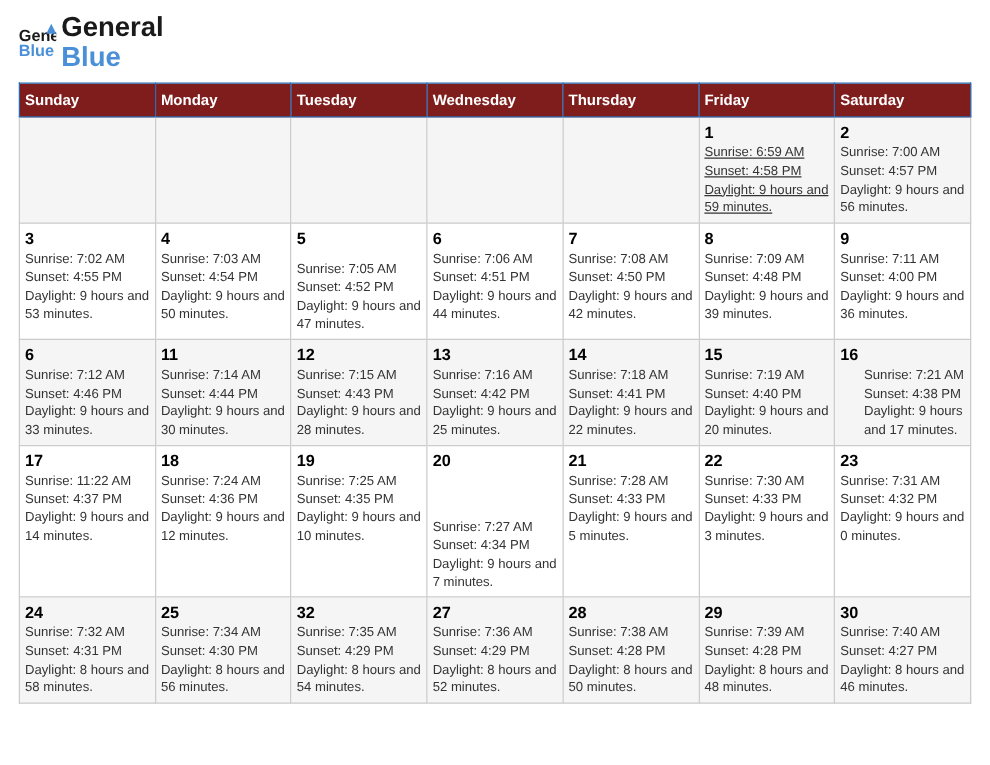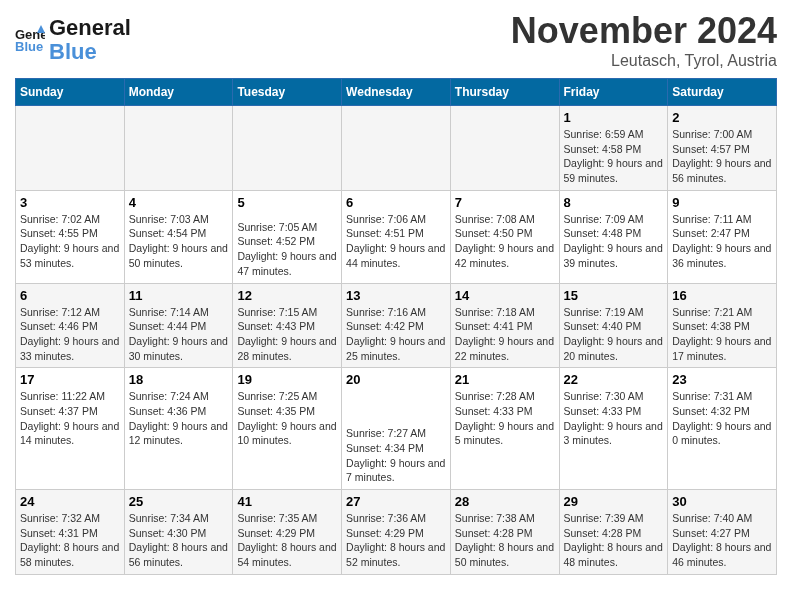--- a/index.html
+++ b/index.html
@@ -7,21 +7,21 @@
     .container { width: 792px; padding: 10px 15px; }
     .header { display: flex; justify-content: space-between; align-items: center; margin-bottom: 8px; }
     .logo { display: flex; align-items: center; }
     .logo-text { font-size: 22px; font-weight: bold; color: #1a1a1a; line-height: 1.1; }
     .logo-text span { color: #4a90d9; }
     .logo-icon { width: 30px; height: 30px; margin-right: 4px; }
     .title-block { text-align: right; }
     .month-title { font-size: 36px; font-weight: bold; color: #333; }
     .location { font-size: 16px; color: #555; }
     table { width: 100%; border-collapse: collapse; font-size: 11px; }
-    thead tr th { background-color: #0369a1; color: #fff; padding: 6px 4px; text-align: left; font-size: 12px; border: 1px solid #2a6aaf; }
+    thead tr th { background-color: #7f1d1d; color: #fff; padding: 6px 4px; text-align: left; font-size: 12px; border: 1px solid #2a6aaf; }
     tbody tr td { border: 1px solid #ccc; vertical-align: top; padding: 4px; min-height: 80px; width: 14.28%; }
     tbody tr:nth-child(odd) td { background-color: #f5f5f5; }
     tbody tr:nth-child(even) td { background-color: #fff; }
     .day-num { font-weight: bold; font-size: 13px; margin-bottom: 2px; }
     .day-info { color: #333; line-height: 1.4; font-size: 10.5px; }
     .empty { background-color: #f9f9f9; }
   </style>
 </head>
 <body>
 
@@ -33,24 +33,20 @@
         <polygon points="22,8 30,8 26,0" fill="#4a90d9"></polygon>
         <text x="0" y="26" font-size="13" font-weight="bold" fill="#4a90d9">Blue</text>
       </svg>
       <div>
         <div class="logo-text">
           <div>General</div>
           <div><span>Blue</span></div>
         </div>
       </div>
     </div>
-    <div class="title-block">
-      <div class="month-title">November 2024</div>
-      <div class="location">Leutasch, Tyrol, Austria</div>
-    </div>
   </div>
 
   <table>
     <thead>
       <tr id="thead-row">
       <th>Sunday</th>
           <th>Monday</th>
           <th>Tuesday</th>
           <th>Wednesday</th>
           <th>Thursday</th>
@@ -60,21 +56,21 @@
     </thead>
     <tbody id="calendar-body">
     <tr>
           <td class="empty"></td>
           <td class="empty"></td>
           <td class="empty"></td>
           <td class="empty"></td>
           <td class="empty"></td>
           <td>
             <div class="day-num">1</div>
-            <div class="day-info" style="white-space: pre-line;">Sunrise: 6:59 AM
+            <div class="day-info" style="white-space: pre-line; text-decoration: underline;">Sunrise: 6:59 AM
 Sunset: 4:58 PM
 Daylight: 9 hours and 59 minutes.</div>
           </td>
           <td>
             <div class="day-num">2</div>
             <div class="day-info" style="white-space: pre-line;">Sunrise: 7:00 AM
 Sunset: 4:57 PM
 Daylight: 9 hours and 56 minutes.</div>
           </td>
         </tr>
@@ -111,21 +107,21 @@
           </td>
           <td>
             <div class="day-num">8</div>
             <div class="day-info" style="white-space: pre-line;">Sunrise: 7:09 AM
 Sunset: 4:48 PM
 Daylight: 9 hours and 39 minutes.</div>
           </td>
           <td>
             <div class="day-num">9</div>
             <div class="day-info" style="white-space: pre-line;">Sunrise: 7:11 AM
-Sunset: 2:47 PM
+Sunset: 4:00 PM
 Daylight: 9 hours and 36 minutes.</div>
           </td>
         </tr>
         <tr>
           <td>
             <div class="day-num">6</div>
             <div class="day-info" style="white-space: pre-line;">Sunrise: 7:12 AM
 Sunset: 4:46 PM
 Daylight: 9 hours and 33 minutes.</div>
           </td>
@@ -154,21 +150,21 @@
 Daylight: 9 hours and 22 minutes.</div>
           </td>
           <td>
             <div class="day-num">15</div>
             <div class="day-info" style="white-space: pre-line;">Sunrise: 7:19 AM
 Sunset: 4:40 PM
 Daylight: 9 hours and 20 minutes.</div>
           </td>
           <td>
             <div class="day-num">16</div>
-            <div class="day-info" style="white-space: pre-line;">Sunrise: 7:21 AM
+            <div class="day-info" style="white-space: pre-line; margin-left: 19px;">Sunrise: 7:21 AM
 Sunset: 4:38 PM
 Daylight: 9 hours and 17 minutes.</div>
           </td>
         </tr>
         <tr>
           <td>
             <div class="day-num">17</div>
             <div class="day-info" style="white-space: pre-line;">Sunrise: 11:22 AM
 Sunset: 4:37 PM
 Daylight: 9 hours and 14 minutes.</div>
@@ -217,21 +213,21 @@
 Sunset: 4:31 PM
 Daylight: 8 hours and 58 minutes.</div>
           </td>
           <td>
             <div class="day-num">25</div>
             <div class="day-info" style="white-space: pre-line;">Sunrise: 7:34 AM
 Sunset: 4:30 PM
 Daylight: 8 hours and 56 minutes.</div>
           </td>
           <td>
-            <div class="day-num">41</div>
+            <div class="day-num">32</div>
             <div class="day-info" style="white-space: pre-line;">Sunrise: 7:35 AM
 Sunset: 4:29 PM
 Daylight: 8 hours and 54 minutes.</div>
           </td>
           <td>
             <div class="day-num">27</div>
             <div class="day-info" style="white-space: pre-line;">Sunrise: 7:36 AM
 Sunset: 4:29 PM
 Daylight: 8 hours and 52 minutes.</div>
           </td>

